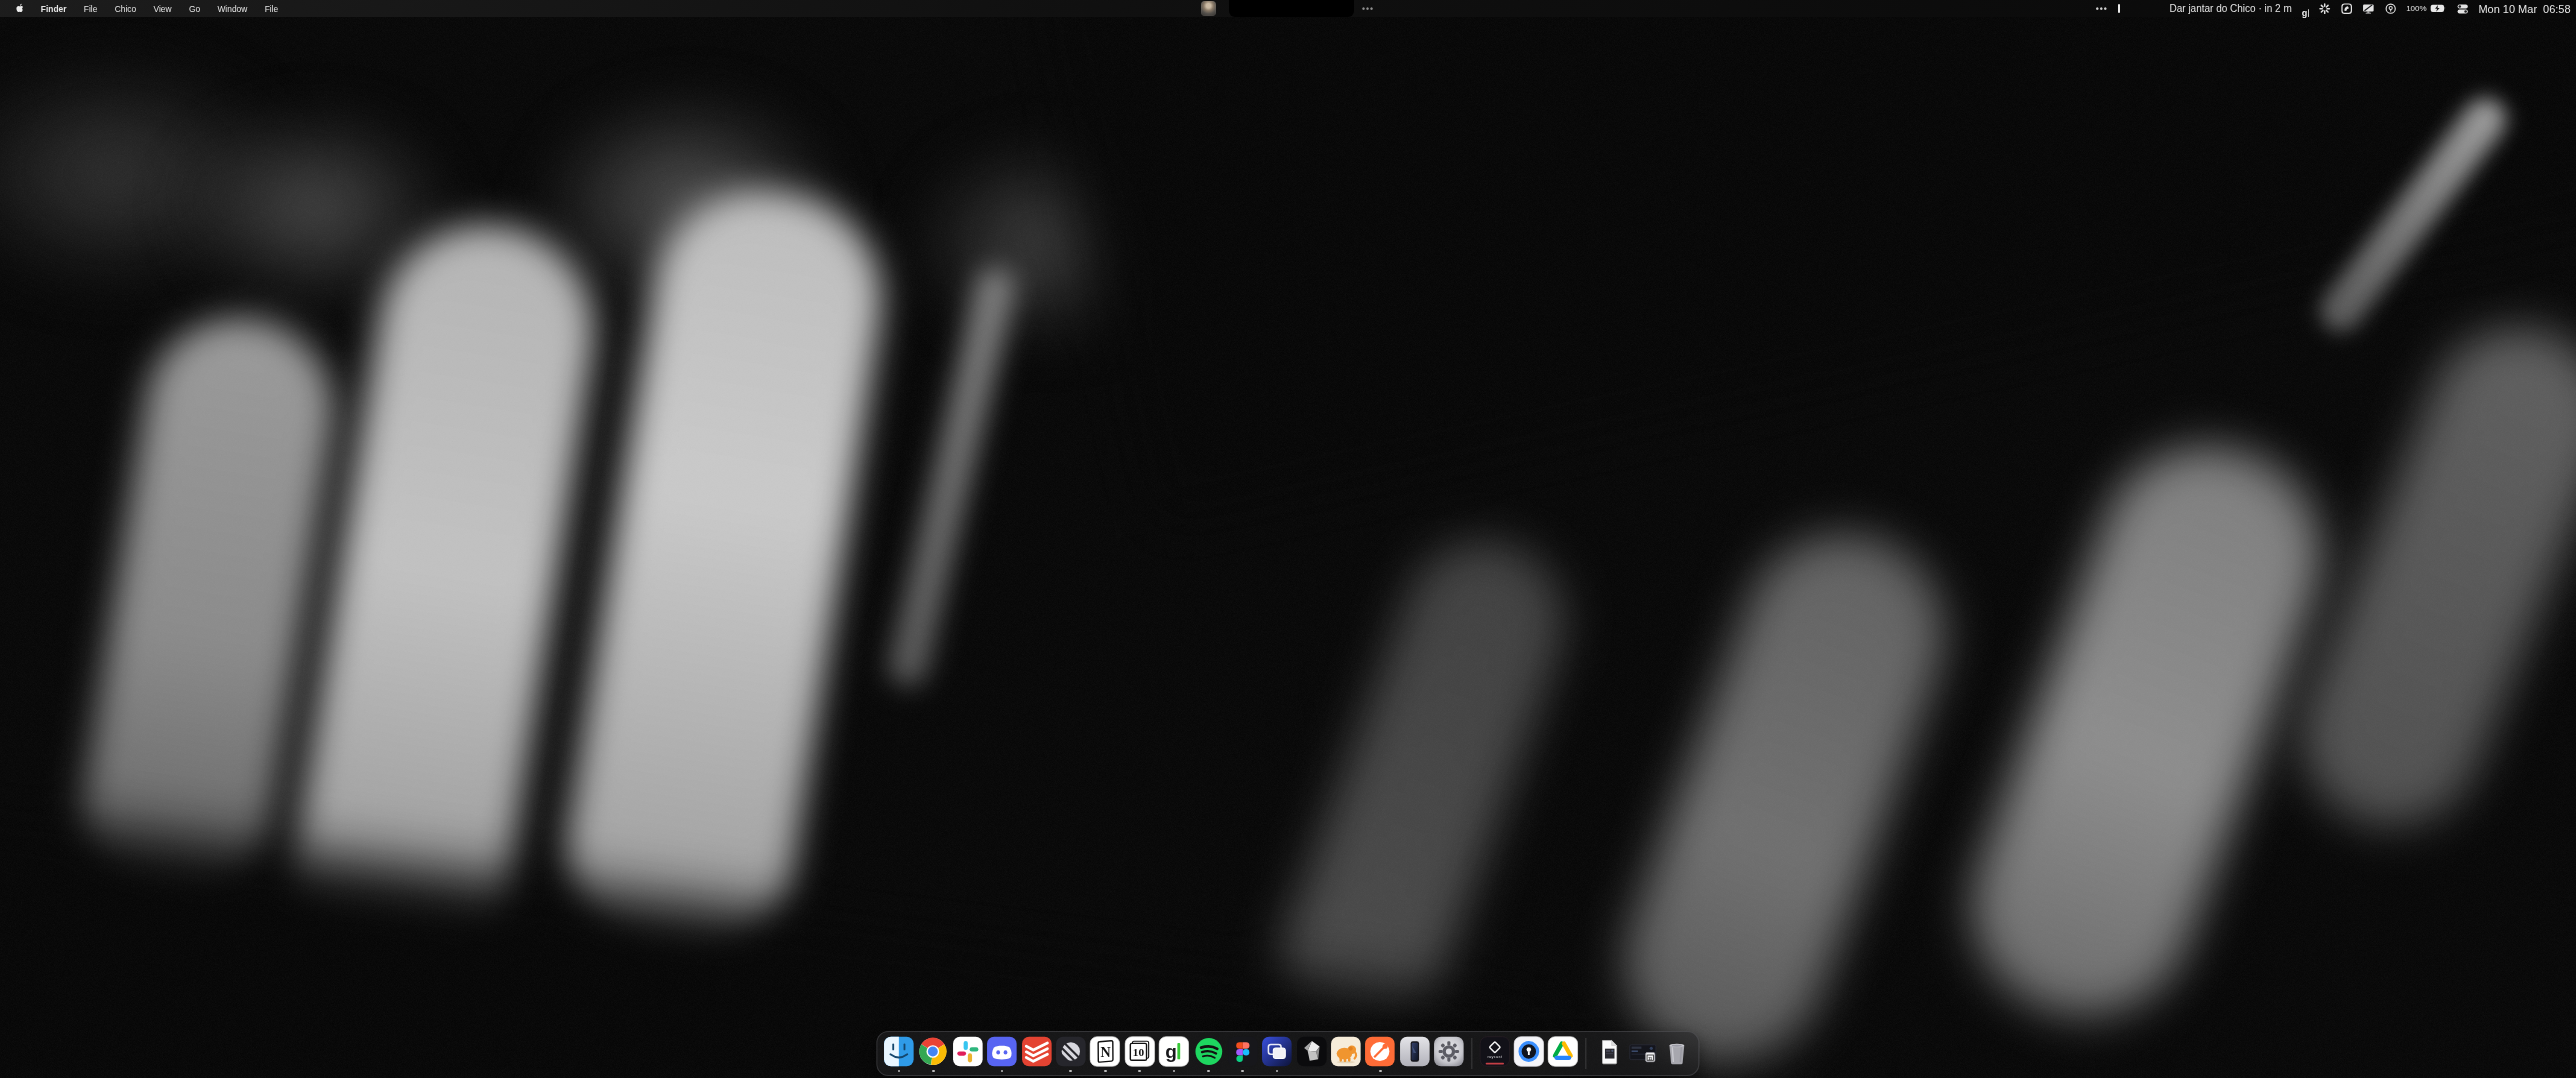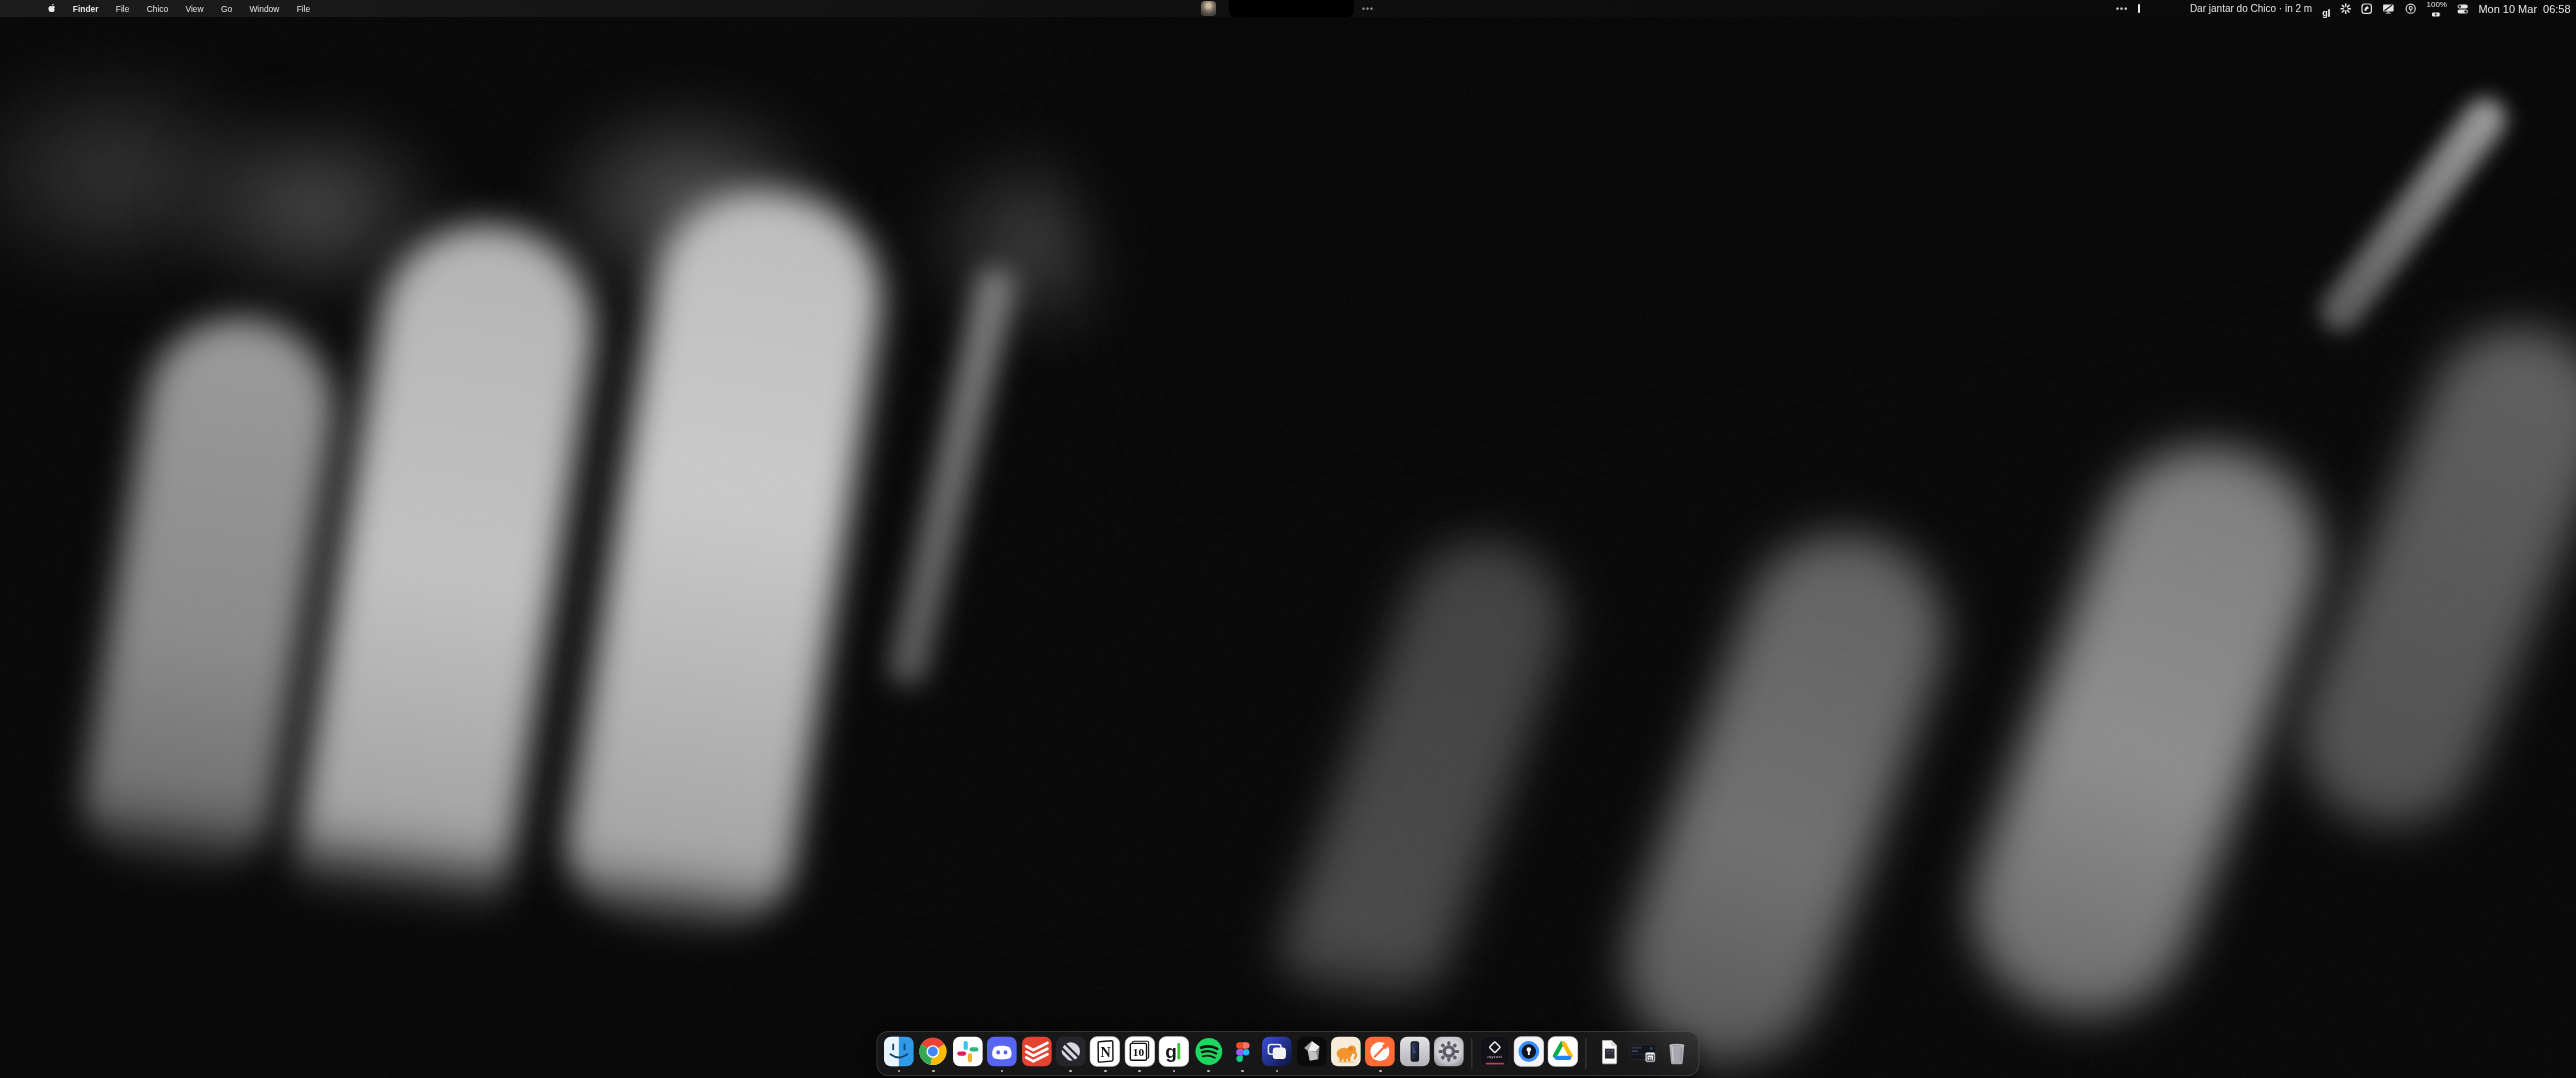--- a/index.html
+++ b/index.html
@@ -25,39 +25,39 @@
   .bG{left:2365px;top:315px;width:181px;height:523px;background:linear-gradient(180deg,#5e5e5e,#4f4f4f);transform:rotate(22deg);filter:blur(23px);}
   .ovTR{left:1073px;top:-221px;width:1677px;height:584px;background:#040404;transform:rotate(-12deg);filter:blur(32px);}
   .ovBL{left:-201px;top:902px;width:1744px;height:416px;background:#040404;transform:rotate(7deg);filter:blur(29.5px);}
   .sTR{left:2392px;top:74px;width:42px;height:282px;background:linear-gradient(180deg,#9d9d9d,#555);transform:rotate(37deg);filter:blur(10px);border-radius:40px;}
   .grain{position:absolute;inset:0;opacity:.055;pointer-events:none;}
 
   
   .menubar{position:absolute;left:0;top:0;width:100%;height:17.4px;z-index:10;
     background:linear-gradient(90deg,rgba(30,30,30,.92) 0%,rgba(17,17,17,.92) 40%,rgba(9,9,9,.94) 100%);
     display:flex;align-items:center;color:#e6e6e6;font-size:8.4px;}
-  .mleft{display:flex;align-items:center;height:100%;padding-left:9.4px;margin-left:32px;}
+  .mleft{display:flex;align-items:center;height:100%;padding-left:9.4px;}
   .mitem{padding:0 8.7px;height:100%;display:flex;align-items:center;cursor:default;}
   .mitem.bold{font-weight:bold;}
   .apple{padding:0 8px 0 5.4px;display:flex;align-items:center;height:100%;}
   .notch{position:absolute;left:1229px;top:0;width:125px;height:17.4px;background:#000;border-radius:0 0 6px 6px;}
   .avatar-item{position:absolute;left:1201px;top:1.3px;width:14.8px;height:14.8px;border-radius:4px;overflow:hidden;
     background:radial-gradient(circle at 50% 32%,#cdbBA5 0%,#c9b9a2 18%,#8a7a68 38%,#55514c 62%,#2e2c2a 100%);
     box-shadow:0 0 0 0.3px rgba(255,255,255,.15) inset;}
   .notch-dots{position:absolute;left:1362px;top:0;height:17.4px;display:flex;align-items:center;color:#8f8f8f;
     font-size:8.7px;letter-spacing:1px;font-weight:bold;}
   .mright{position:absolute;right:5.4px;top:0;height:17.4px;display:flex;align-items:center;gap:10px;}
   .sitem{display:flex;align-items:center;height:100%;gap:4px;}
   .overflow-dots{color:#cfcfcf;font-size:8.7px;letter-spacing:1px;font-weight:bold;}
   .event-bar{width:1.7px;height:8.7px;background:#ececec;border-radius:1px;}
   .event-label{color:#e3e3e3;font-size:10px;white-space:nowrap;padding-left:46px;}
   .gmenu{display:flex;align-items:flex-end;gap:0.7px;}
   .gmenu .g{color:#f0f0f0;font-weight:bold;font-size:9px;line-height:8.7px;}
   .gmenu .cur{width:1.3px;height:8px;background:#c9c9c9;border-radius:0.7px;}
-  .batt-group{display:flex;align-items:center;gap:3.4px;flex-direction:column;}
+  .batt-group{display:flex;align-items:center;gap:3.4px;}
   .batt-pct{color:#e3e3e3;font-size:8px;}
   .clock{display:flex;gap:6px;color:#e8e8e8;font-size:11px;white-space:nowrap;}
 
   
   .dock{position:absolute;bottom:2px;left:50%;transform:translateX(-50%);z-index:10;
     height:43px;display:flex;align-items:center;gap:3.4px;padding:0 6px;
     background:rgba(34,34,36,.58);border:0.7px solid rgba(130,130,135,.28);border-radius:12px;
     box-shadow:0 5.4px 16px rgba(0,0,0,.45);}
   .dock-item{position:relative;width:31px;height:31px;margin-top:-4px;cursor:pointer;}
   .dock-item svg{display:block;}

